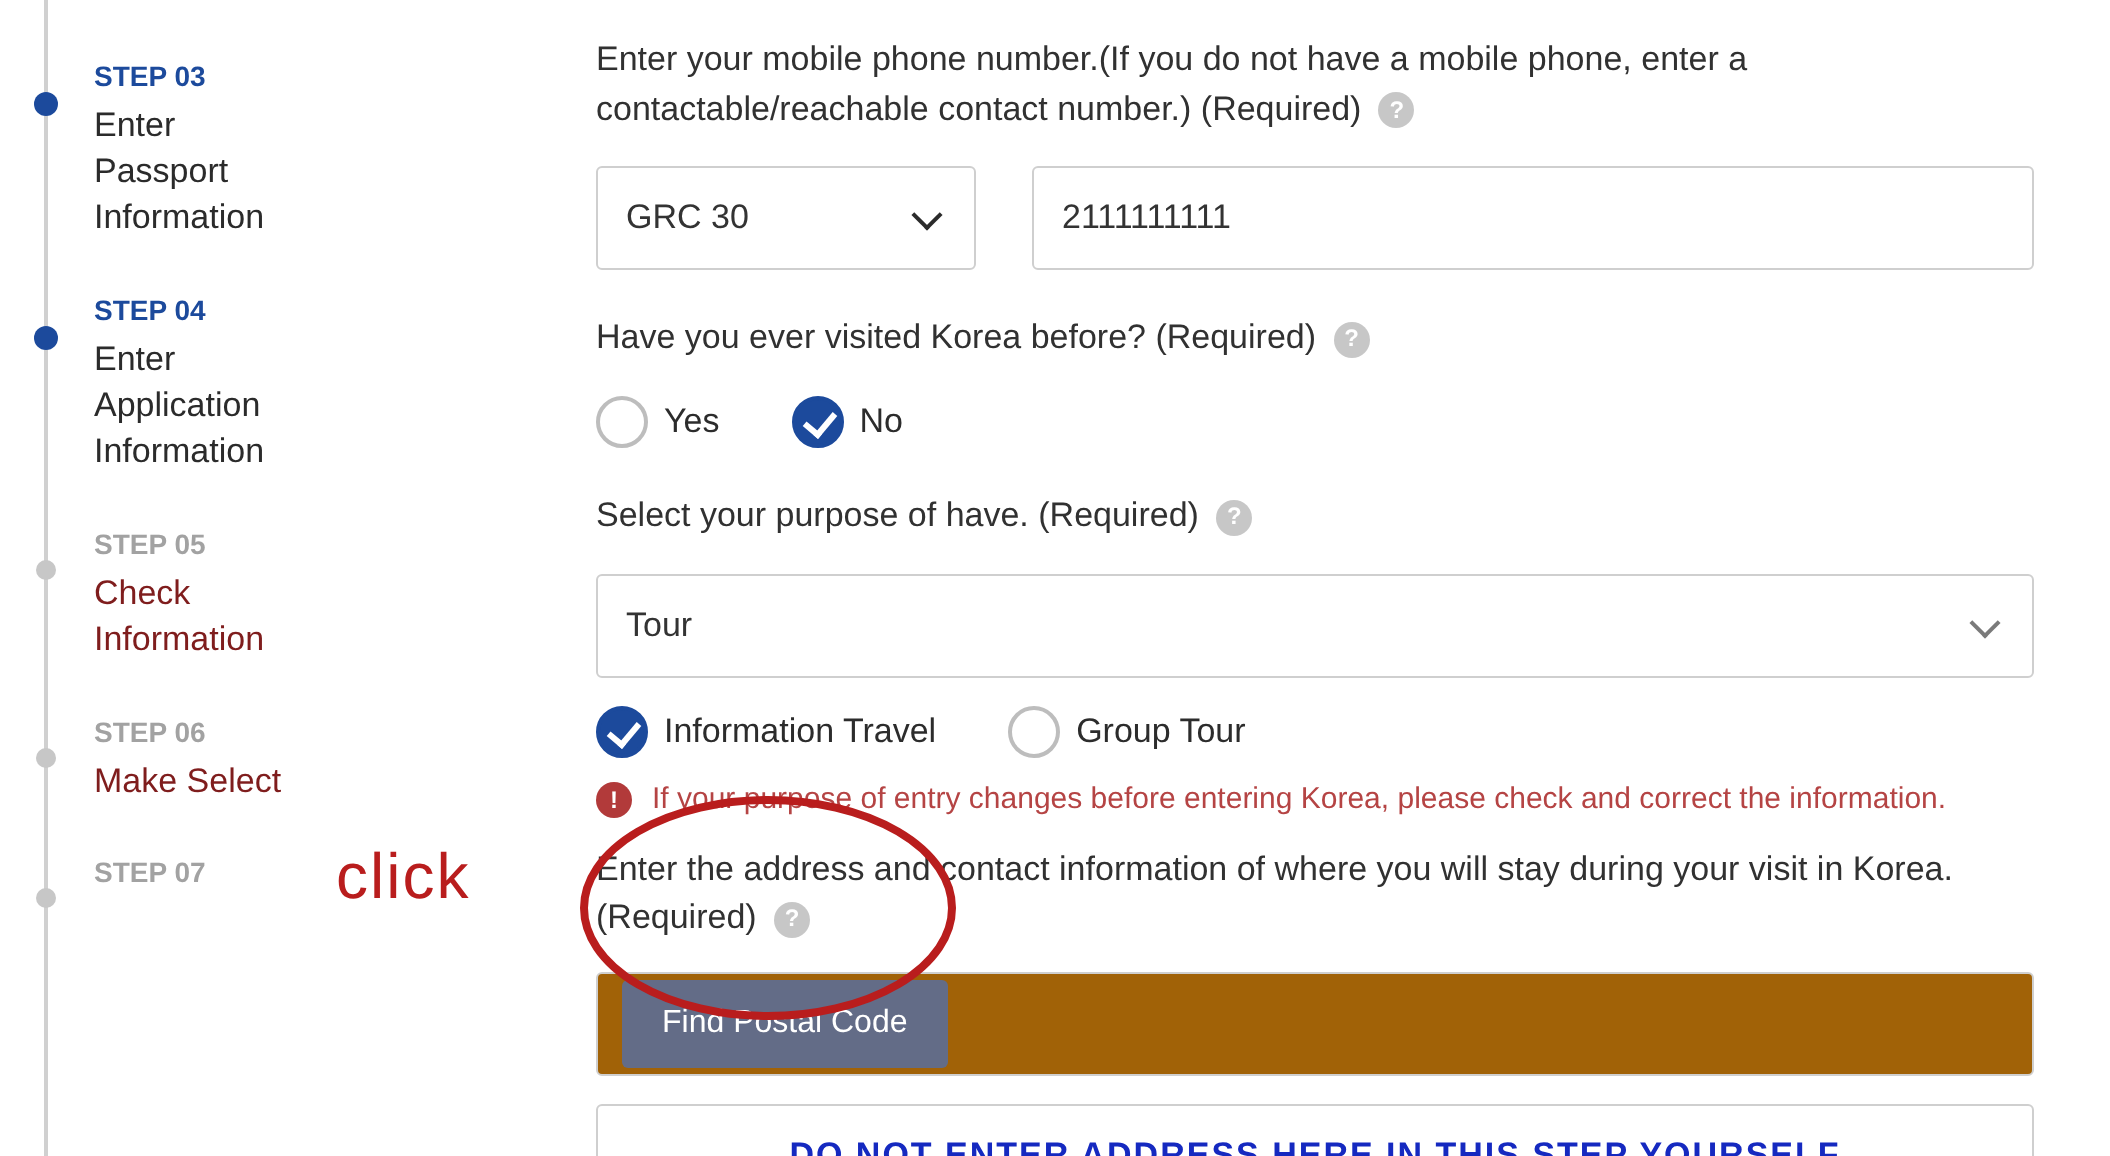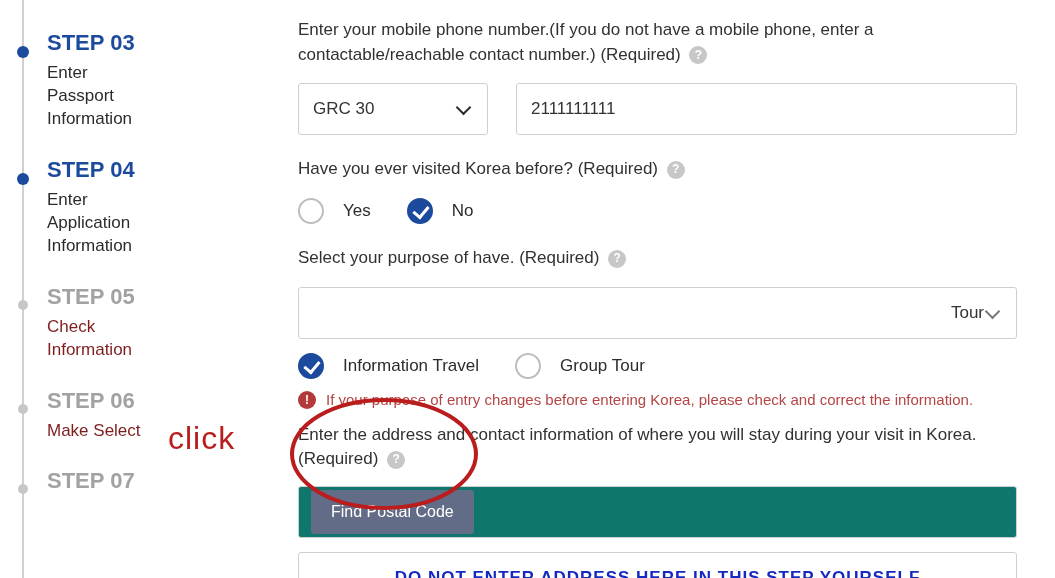--- a/index.html
+++ b/index.html
@@ -50,21 +50,21 @@
     background: #c7c7c7;
     z-index: 2;
   }
   .step.active .dot {
     background: #1c4a9c;
     width: 12px;
     height: 12px;
     left: 2px;
   }
   .step h3 {
-    font-size: 22px;
+    font-size: 14px;
     font-weight: 700;
     color: #a2a2a2;
     margin-bottom: 6px;
   }
   .step.active h3 {
     color: #1c4a9c;
   }
   .step p {
     font-size: 17px;
     line-height: 1.35;
@@ -145,21 +145,21 @@
   }
   .radio-row {
     display: flex;
     gap: 36px;
     margin-top: 16px;
     align-items: center;
   }
   .radio {
     display: flex;
     align-items: center;
-    gap: 19px;
+    gap: 8px;
     cursor: pointer;
   }
   .radio .circ {
     width: 26px; height: 26px;
     border: 2px solid #bdbdbd;
     border-radius: 50%;
     position: relative;
     background: #fff;
     flex-shrink: 0;
   }
@@ -176,21 +176,21 @@
     border-bottom: 3px solid #fff;
     transform: rotate(40deg);
   }
   .radio span.lbl {
     font-size: 17px;
     color: #2c2c2c;
   }
   .wide-select {
     width: 100%;
     margin-top: 16px;
-    justify-content: flex-end;
+    justify-content: space-between;
     cursor: pointer;
   }
   .warn {
     display: flex;
     align-items: center;
     gap: 10px;
     margin-top: 12px;
     font-size: 15px;
     color: #b54444;
   }
@@ -201,21 +201,21 @@
     color: #fff;
     display: inline-flex;
     align-items: center;
     justify-content: center;
     font-size: 12px;
     font-weight: 700;
     flex-shrink: 0;
   }
   .readonly-box {
     width: 100%;
-    background: #0f766e;
+    background: #a16207;
     margin-top: 14px;
     padding-left: 12px;
     gap: 0;
   }
   .postal-btn {
     height: 44px;
     padding: 0 20px;
     background: #636c87;
     color: #fff;
     border: none;

